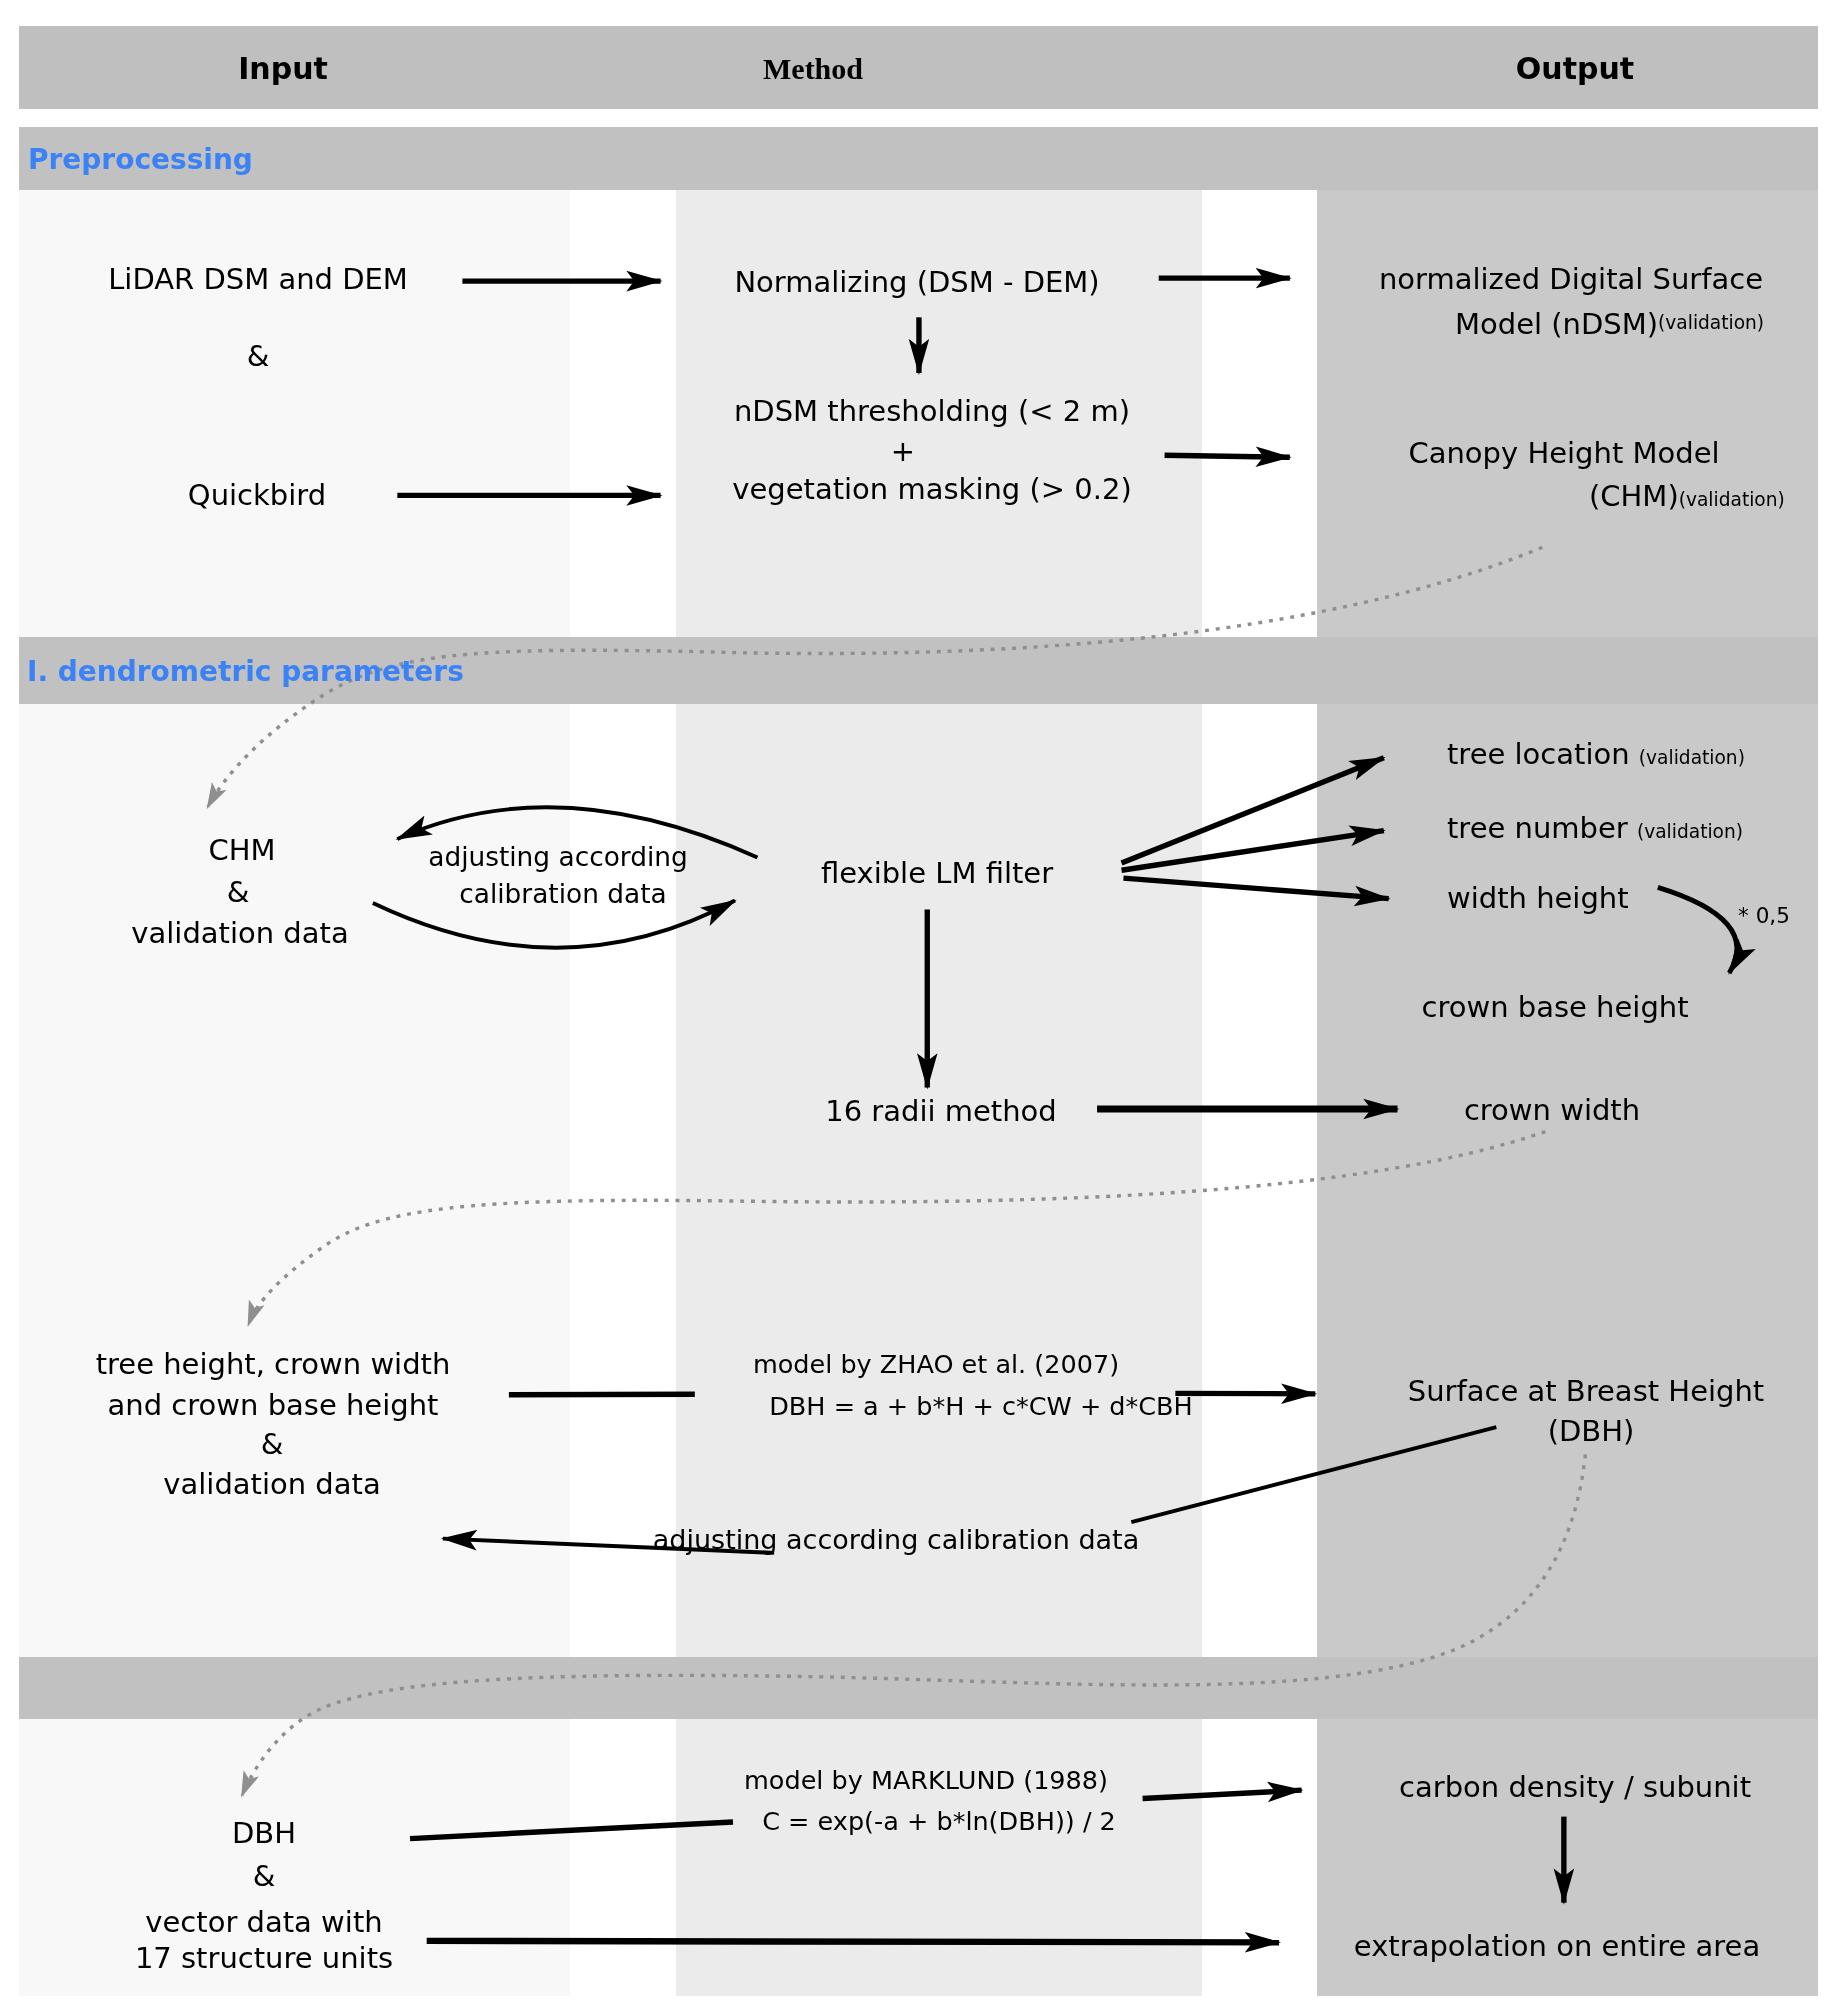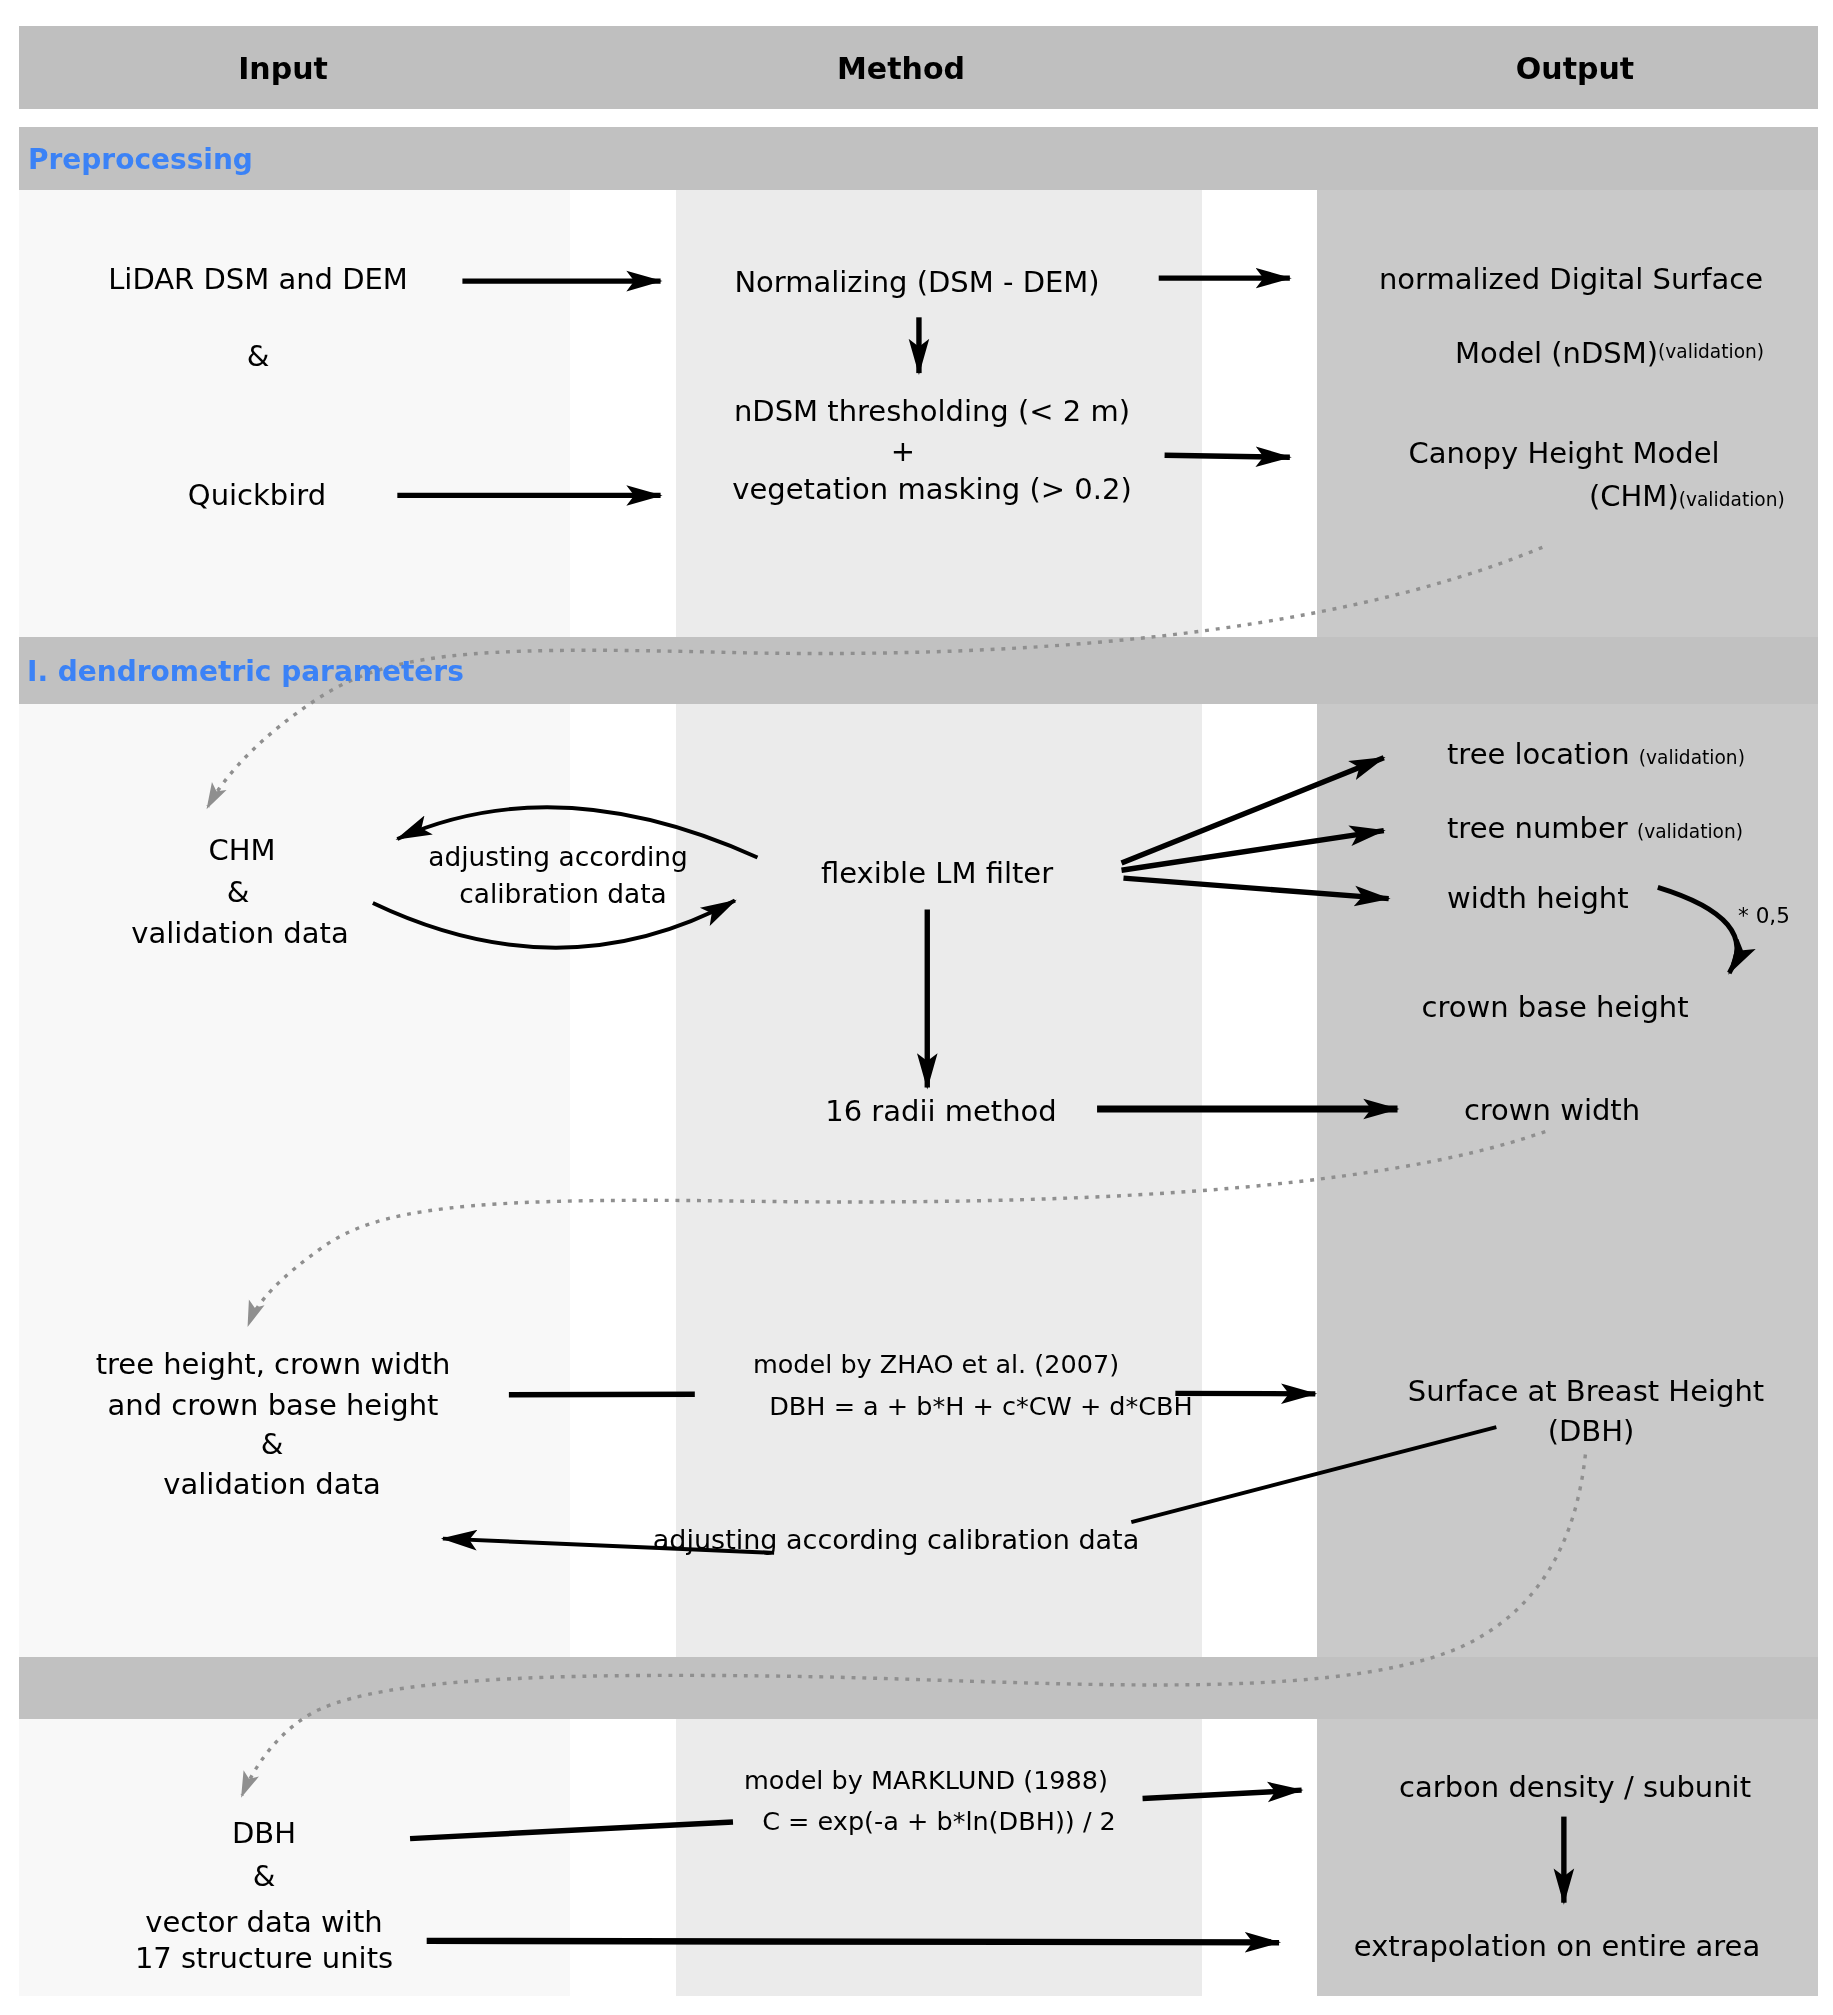--- a/index.html
+++ b/index.html
@@ -26,36 +26,36 @@
   .lbl-left{transform:translate(0,-50%);}
   .small{font-size:18.6px;}
   .sup{vertical-align:4.9px;}
   .colhead{font-size:30px;font-weight:bold;}
   .sechead{position:absolute;transform:translate(0,-50%);white-space:nowrap;font-size:28px;font-weight:bold;color:#3b82f6;z-index:3;}
   .f52{font-size:25.5px;}
   .f44{font-size:21.5px;}
 
   
   .h-input{left:283px;top:69px;}
-  .h-method{left:901px;top:69px;}
+  .h-method{left:813px;top:69px;font-family:Liberation Serif, serif;}
   .h-output{left:1575px;top:69px;}
   .t-pre{left:28px;top:159px;}
   .t-s1{left:27px;top:671px;}
   .t-s2{left:27px;top:1688px;}
 
   
   .p-lidar{left:258px;top:279px;}
   .p-amp{left:258px;top:356px;}
   .p-quickbird{left:257px;top:495px;}
   .p-normalizing{left:917px;top:282px;}
   .p-thresholding{left:932px;top:411px;}
   .p-plus{left:903px;top:451px;}
   .p-masking{left:932px;top:489px;}
   .p-ndsm1{left:1571px;top:279px;}
-  .p-ndsm2{left:1455px;top:324px;margin-top:29px;}
+  .p-ndsm2{left:1455px;top:324px;}
   .p-chm1{left:1564px;top:453px;}
   .p-chm2{left:1589px;top:496px;text-align:center;}
 
   
   .s1-chm{left:242px;top:850px;}
   .s1-amp{left:238px;top:892px;}
   .s1-vdata{left:240px;top:933px;}
   .s1-loop1{left:558px;top:857px;font-size:26.4px;}
   .s1-loop2{left:563px;top:894px;font-size:26.4px;}
   .s1-filter{left:937px;top:873px;}

